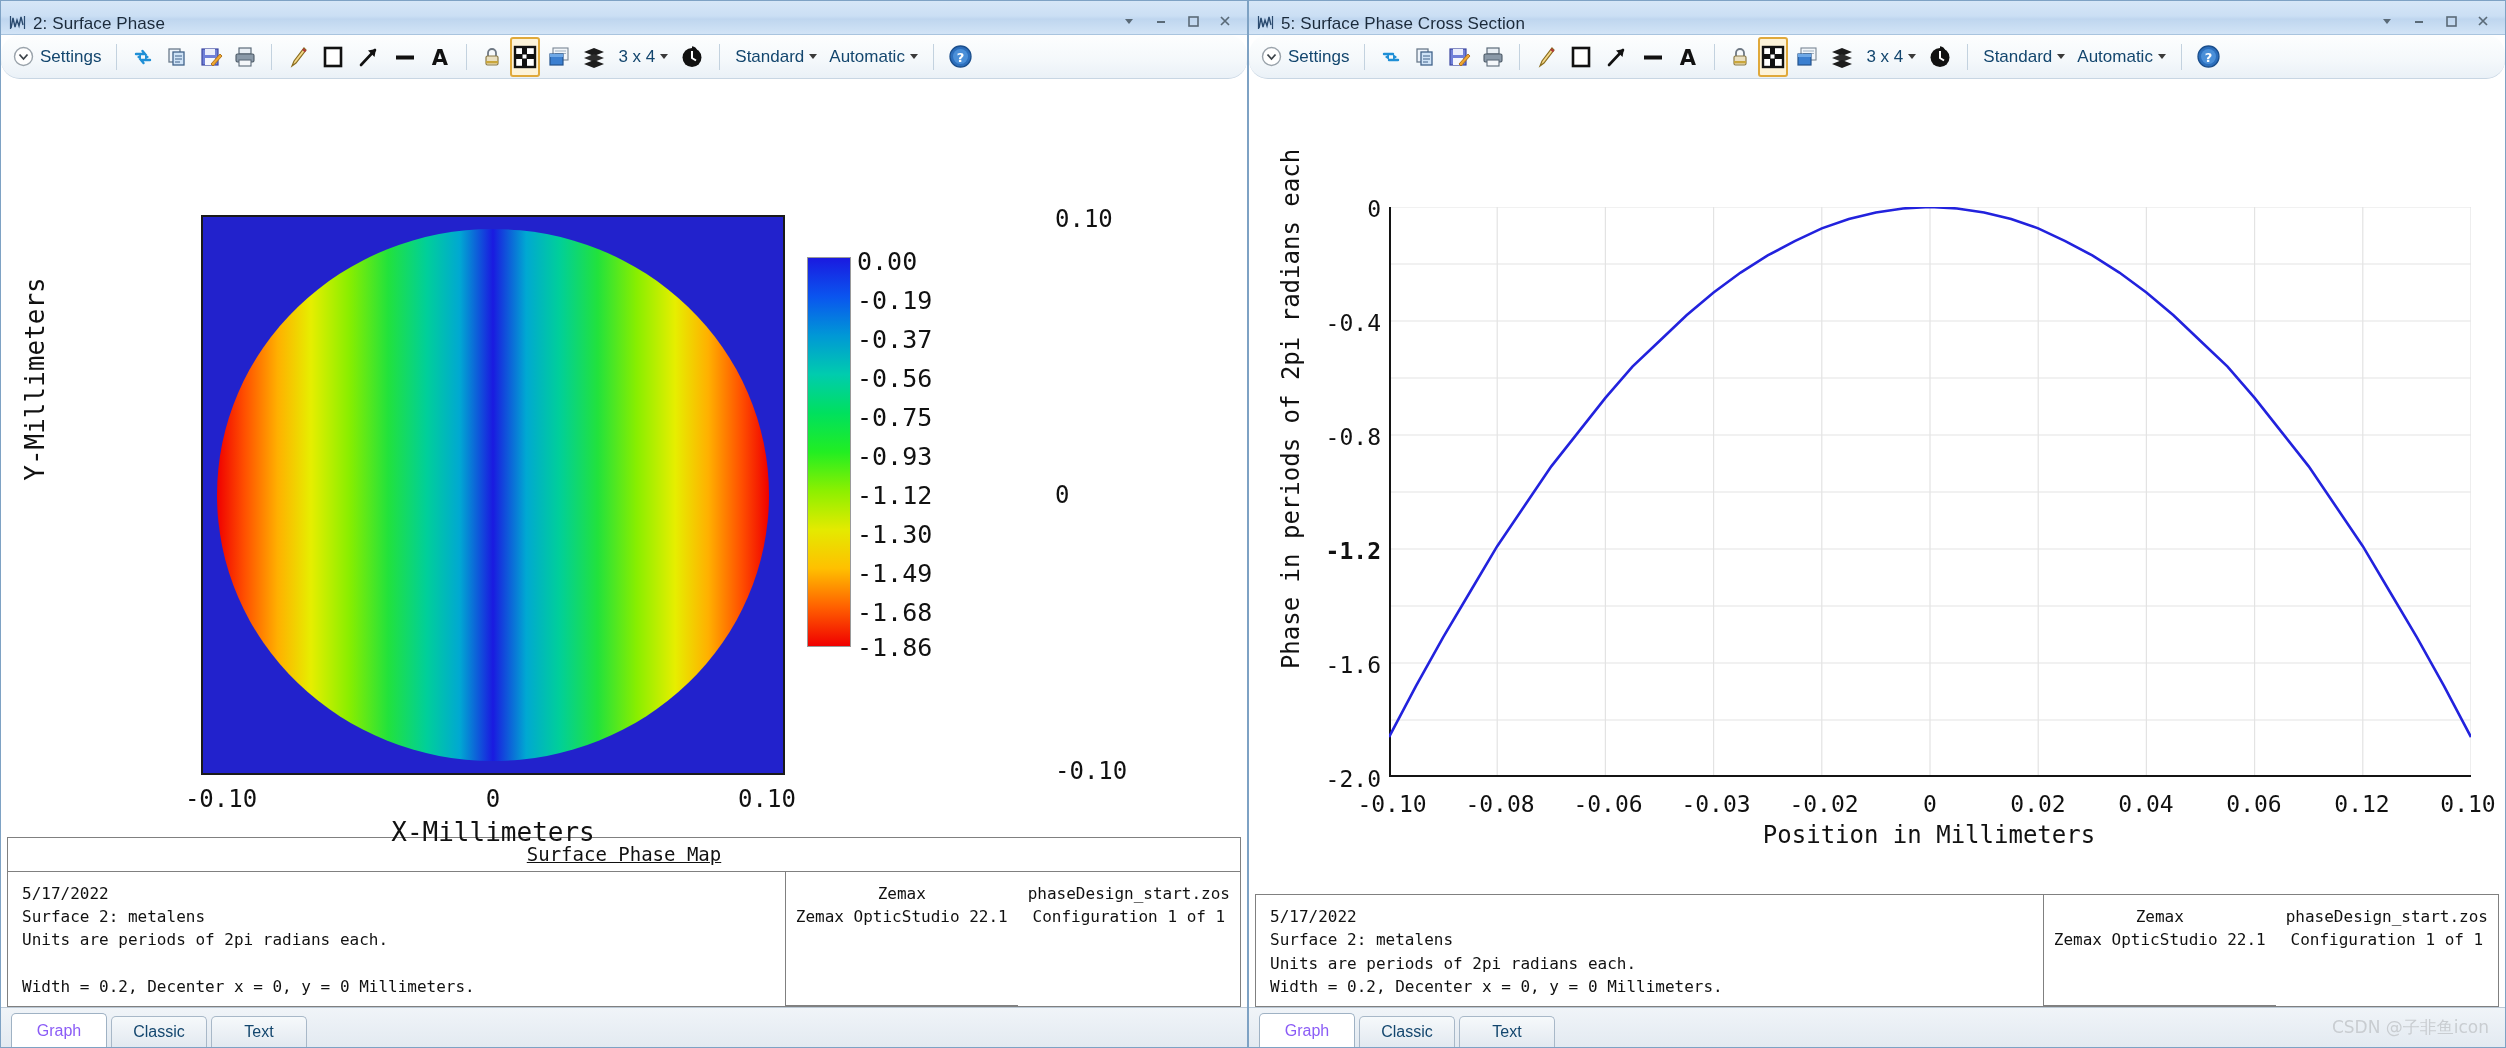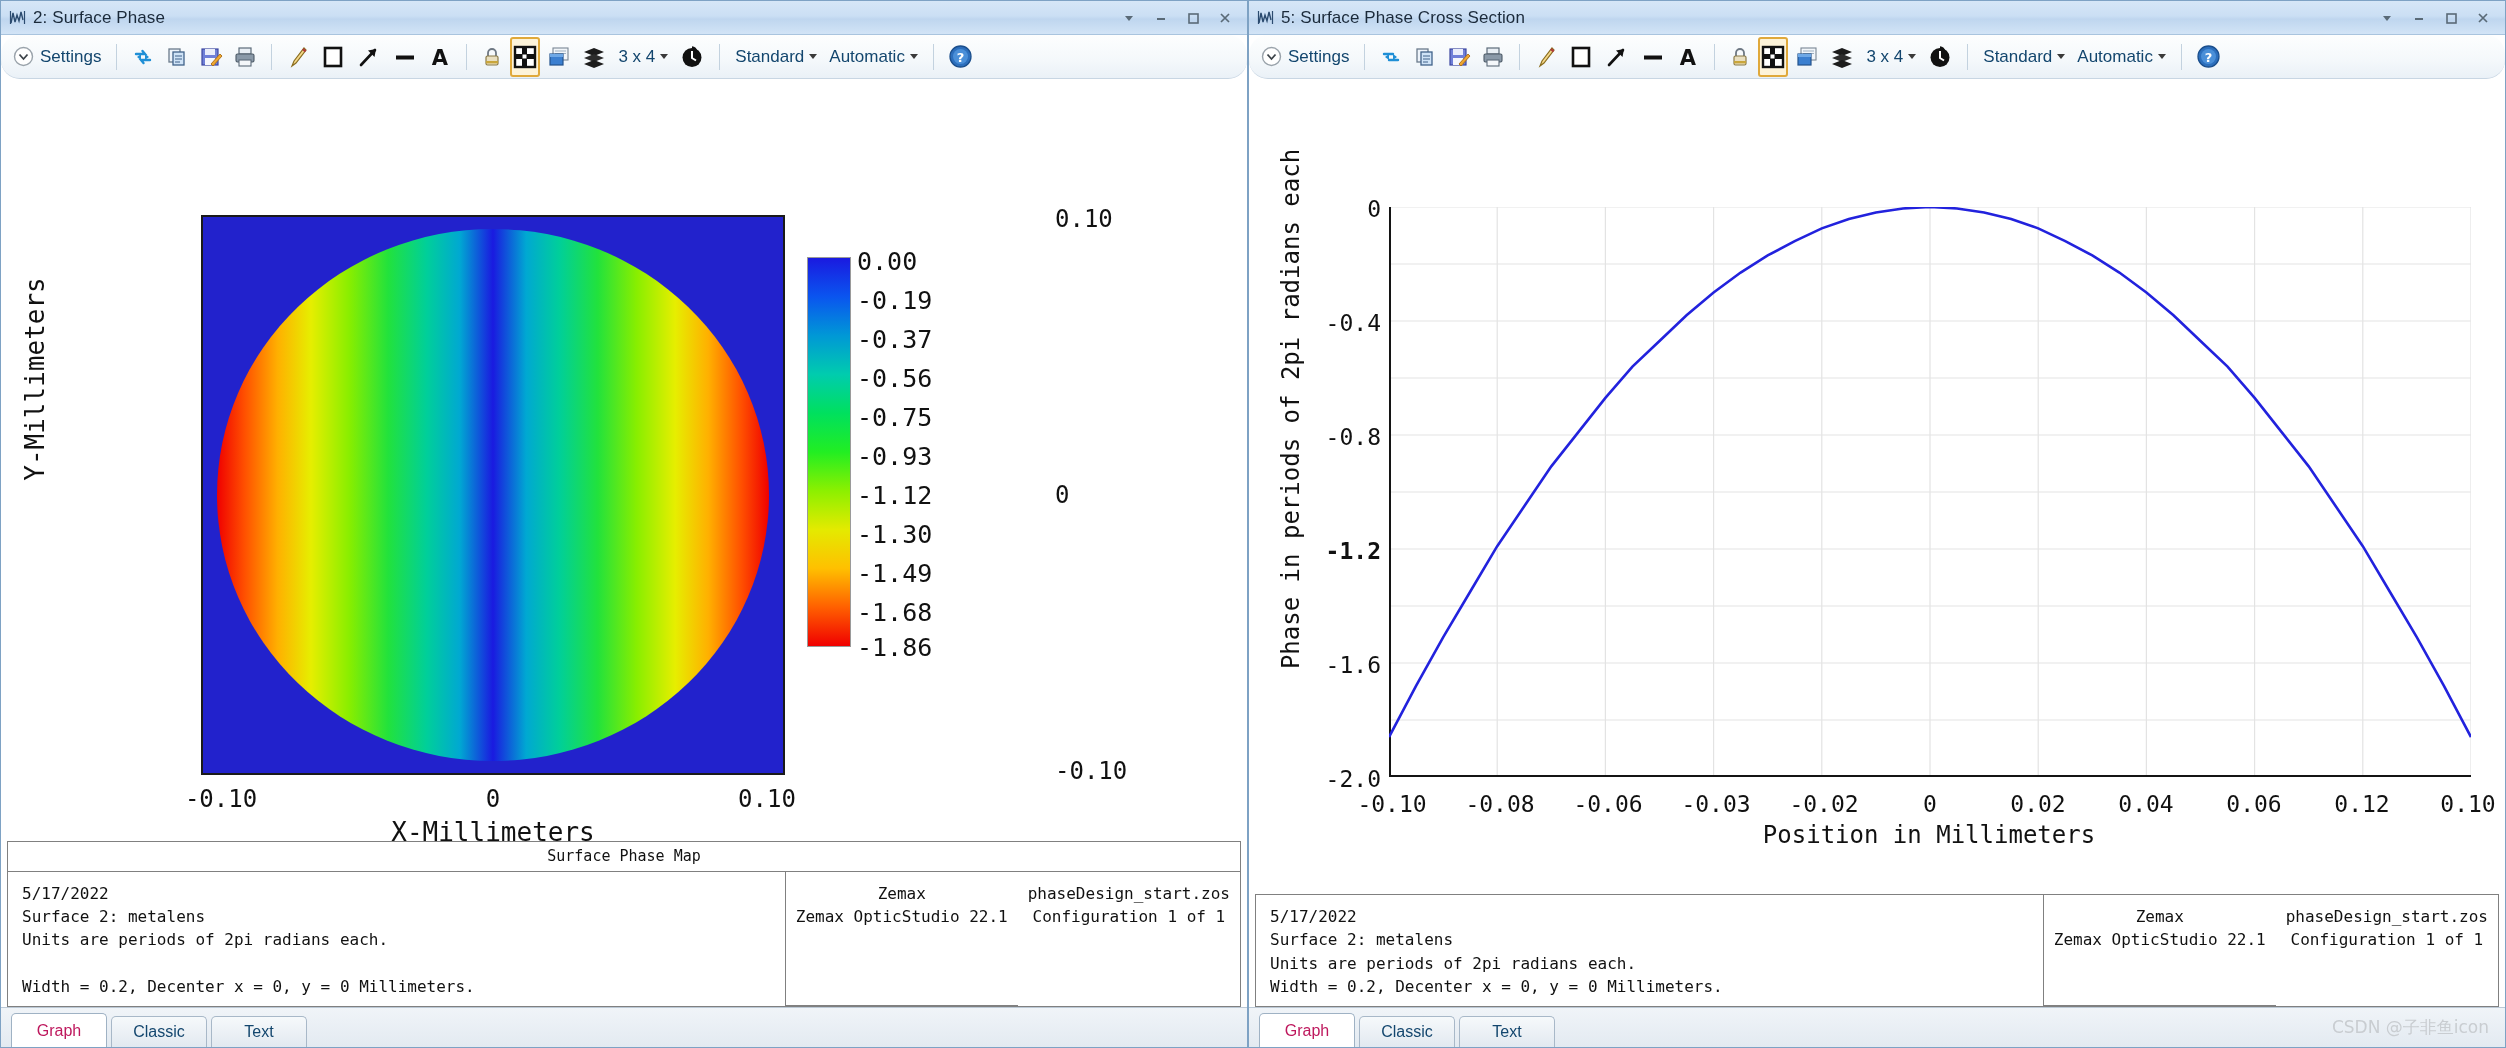--- a/index.html
+++ b/index.html
@@ -8,21 +8,21 @@
   .app{position:relative;width:2506px;height:1048px;display:flex;gap:0;}
 
   
   .win{position:relative;height:1048px;box-sizing:border-box;
        border:1px solid #7ea2c4;background:#ffffff;display:flex;flex-direction:column;}
   .win.left{width:1248px;}
   .win.right{width:1258px;margin-left:0px;}
 
   .titlebar{height:34px;flex:0 0 34px;box-sizing:border-box;
             background:linear-gradient(to bottom,#d6e6f7 0%,#cbdff4 45%,#bfd6ef 55%,#d2e4f6 100%);
-            border-bottom:1px solid #a9c4de;display:flex;align-items:center;padding:0 6px;}
+            border-bottom:1px solid #a9c4de;display:flex;align-items:flex-end;padding:0 6px;}
   .tb-icon{width:22px;height:22px;flex:0 0 22px;display:flex;align-items:center;justify-content:center;}
   .tb-title{font-size:17px;color:#1b2a3a;margin-left:4px;letter-spacing:.1px;white-space:nowrap;}
   .tb-spacer{flex:1 1 auto;}
   .tb-btn{width:32px;height:26px;display:flex;align-items:center;justify-content:center;
           color:#47555f;font-size:15px;cursor:default;}
   .tb-btn svg{display:block;}
 
   .toolbar{height:44px;flex:0 0 44px;box-sizing:border-box;
            background:linear-gradient(to bottom,#fdfefe 0%,#f4f8fb 60%,#eaf1f7 100%);
            border-bottom:1px solid #c8d6e3;display:flex;align-items:center;padding:0 8px;gap:4px;border-radius:19px;}
@@ -36,39 +36,39 @@
   .framed{border:2px solid #e0a93b;border-radius:3px;background:#fdf3d9;padding:1px;}
 
   
   .winbody{flex:1 1 auto;position:relative;background:#ffffff;overflow:hidden;
            display:flex;flex-direction:column;}
   .plotarea{position:relative;flex:1 1 auto;}
 
   
   .infobox{flex:0 0 auto;box-sizing:border-box;margin:0 6px 0 6px;
            border:1px solid #808080;}
-  .info-title{text-align:center;font-family:"DejaVu Sans Mono",monospace;font-size:15px;
-              color:#111;padding:5px 0 6px 0;border-bottom:1px solid #808080;}
+  .info-title{text-align:center;font-family:"DejaVu Sans Mono",monospace;font-size:19px;
+              color:#111;padding:5px 0 6px 0;border-bottom:1px solid #808080;text-decoration:underline;}
   .info-grid{display:flex;}
   .info-left{flex:1 1 auto;padding:10px 14px 8px 14px;border-right:1px solid #808080;}
   .info-right{flex:0 0 404px;display:flex;flex-direction:row;}
   .info-right-top{padding:10px 10px 12px 10px;text-align:center;border-bottom:1px solid #808080;}
   .info-right-bot{padding:10px 10px 12px 10px;text-align:center;}
   .mono{font-family:"DejaVu Sans Mono",monospace;font-size:16px;color:#111;line-height:1.45;white-space:pre;}
   .mono.c{text-align:center;}
 
   
   .tabstrip{height:40px;flex:0 0 40px;box-sizing:border-box;
             background:linear-gradient(to bottom,#f0f4f8 0%,#e3eaf1 100%);
             border-top:1px solid #bcc9d6;display:flex;align-items:flex-end;padding-left:10px;position:relative;}
   .tab{height:31px;min-width:96px;box-sizing:border-box;margin-right:4px;padding:0 16px;
        display:flex;align-items:center;justify-content:center;font-size:16px;color:#13466e;
        border:1px solid #a8b8c8;border-bottom:none;border-radius:5px 5px 0 0;
        background:linear-gradient(to bottom,#f6f9fb 0%,#e2e9f0 100%);}
-  .tab.active{background:#ffffff;border-color:#9fb2c4;height:34px;color:#be185d;}
+  .tab.active{background:#ffffff;border-color:#9fb2c4;height:34px;color:#8b5cf6;}
   .watermark{position:absolute;right:16px;bottom:8px;font-size:17px;color:#c9cdd1;
              font-family:"DejaVu Sans",sans-serif;white-space:nowrap;}
 
   
   .lchart{position:absolute;inset:0;}
   .lc-ylabel{position:absolute;left:34px;top:300px;transform:translate(-50%,-50%) rotate(-90deg);
              transform-origin:center;font-family:"DejaVu Sans Mono",monospace;font-size:26px;color:#111;
              white-space:nowrap;}
   .lc-xlabel{position:absolute;left:492px;top:738px;transform:translateX(-50%);
              font-family:"DejaVu Sans Mono",monospace;font-size:26px;color:#111;white-space:nowrap;}

